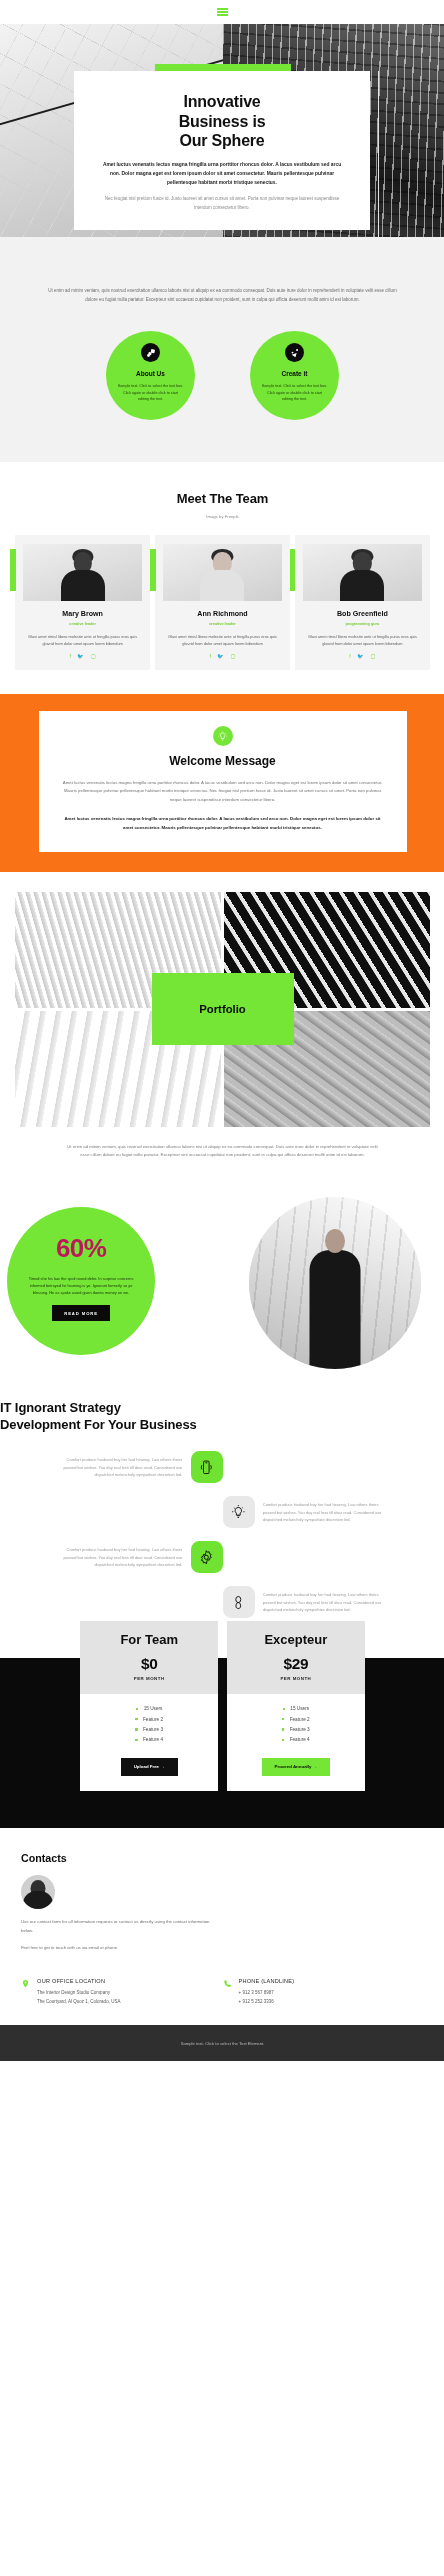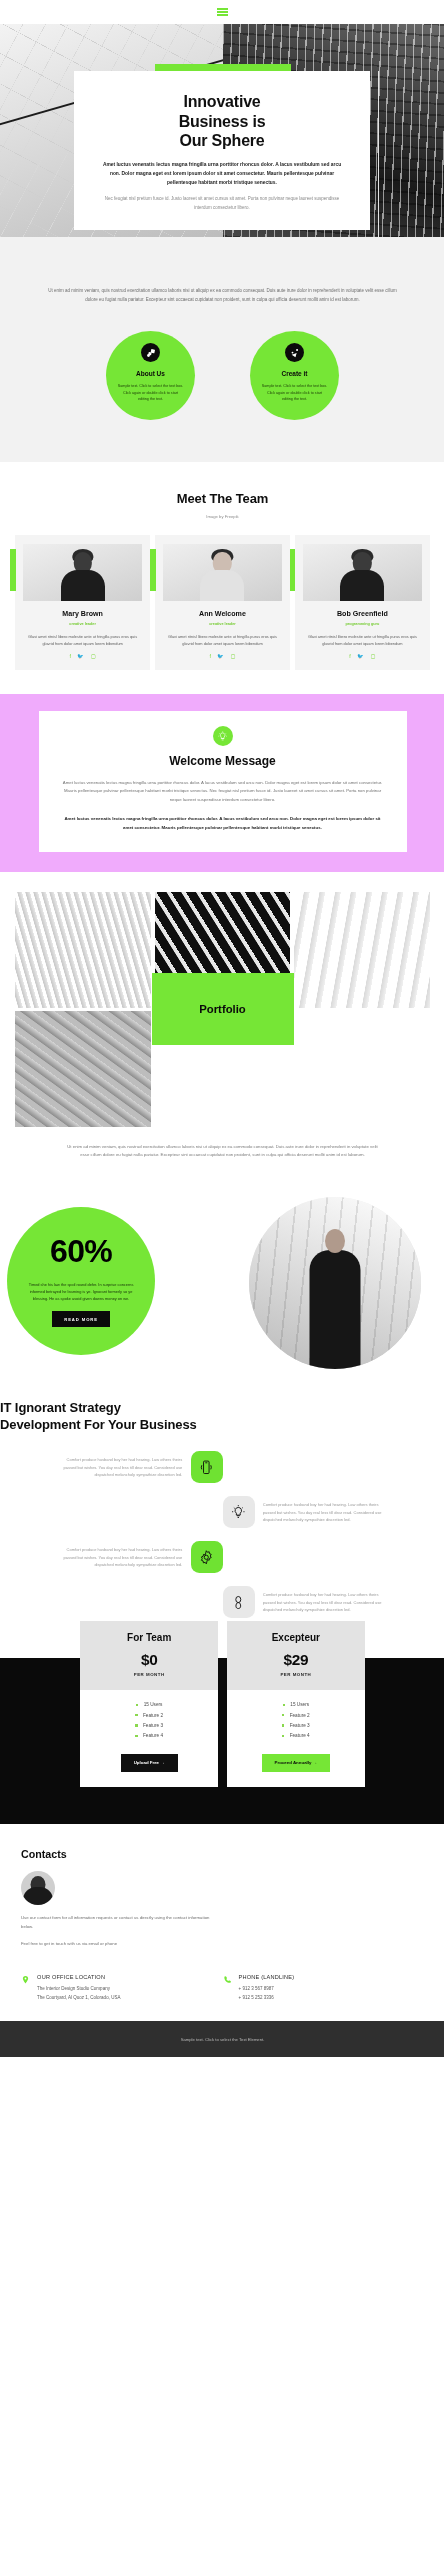--- a/index.html
+++ b/index.html
@@ -74,31 +74,31 @@
   .member-photo .body { position:absolute; left:50%; bottom:0; width:44px; height:31px; border-radius:16.6px 16.6px 0 0; background:#1c1c1c; transform:translateX(-50%); }
   .member-photo.light .body { background:#e2e2e2; }
   .member-photo.light .head { background:#cdbdb2; }
   .member-name { margin-top:8.3px; font-size:7.1px; font-weight:bold; color:#0d0d0d; }
   .member-role { margin-top:4.2px; font-size:3.8px; font-weight:bold; color:#76cc33; }
   .member-bio { margin-top:7.1px; font-size:3.9px; line-height:1.9; color:#5d5d5d; }
   .socials { margin-top:6.5px; display:flex; justify-content:center; gap:6.5px; color:#7fd93f; font-size:5.3px; }
   .socials span { line-height:1; }
 
   
-  .welcome-wrap { background:#f0abfc; padding:16.6px 0 20px; }
+  .welcome-wrap { background:#f97316; padding:16.6px 0 20px; }
   .welcome { margin:0 auto; width:368px; background:#fff; padding:15.4px 24px 19px; text-align:center; }
   .w-icon { width:20px; height:20px; border-radius:50%; background:#76e636; margin:0 auto; display:flex; align-items:center; justify-content:center; }
   .w-icon svg { width:11.3px; height:11.3px; }
   .welcome-title { margin-top:7.7px; font-size:12px; font-weight:bold; color:#0d0d0d; }
   .welcome-p1 { margin-top:10.7px; font-size:4.3px; line-height:2.05; color:#717171; }
   .welcome-p2 { margin-top:10px; font-size:4.4px; font-weight:bold; line-height:2.0; color:#1a1a1a; }
 
   
   .portfolio { background:#fff; padding:20px 0 21.3px; }
-  .pf-grid { margin:0 auto; width:415px; display:grid; grid-template-columns:1fr 1fr 1fr; gap:3.6px; position:relative; }
+  .pf-grid { margin:0 auto; width:415px; display:grid; grid-template-columns:1fr 1fr; gap:3.6px; position:relative; }
   .pf-cell { height:116px; overflow:hidden; position:relative; }
   .pf1 { background:
       repeating-linear-gradient(74deg, #ffffff 0px, #ffffff 3px, #c9c9c9 3.6px, #e8e8e8 7.7px),
       linear-gradient(150deg,#f1f1f1,#c4c4c4); }
   .pf2 { background:
       repeating-linear-gradient(58deg, #0f0f0f 0px, #0f0f0f 8.3px, #e7e7e7 9px, #e7e7e7 12.5px),
       linear-gradient(220deg,#202020,#6b6b6b); }
   .pf3 { background:
       repeating-linear-gradient(100deg, #ffffff 0px, #ffffff 9.5px, #dadada 10px, #f0f0f0 15.4px),
       linear-gradient(200deg,#ffffff,#d2d2d2); }
@@ -111,21 +111,21 @@
     font-size:11.3px; font-weight:bold; color:#0a0a0a; z-index:5;
   }
   .pf-note { margin:15.4px auto 0; width:320px; font-size:4.3px; line-height:2.0; color:#7a7a7a; text-align:center; }
 
   
   .stat { position:relative; padding:21.3px 0 26px; background:#fff; height:196px; }
   .stat-circle {
     position:absolute; left:7.1px; top:26px; width:148px; height:148px; border-radius:50%; background:#76e636;
     display:flex; flex-direction:column; align-items:center; padding-top:26px; text-align:center;
   }
-  .stat-num { font-size:32px; font-weight:bold; letter-spacing:-0.6px; color:#000000; }
+  .stat-num { font-size:26px; font-weight:bold; letter-spacing:-0.6px; color:#be185d; }
   .stat-text { margin-top:10.7px; width:106px; font-size:3.9px; line-height:1.85; color:#17340a; }
   .stat-btn { margin-top:9px; background:#0a0a0a; color:#fff; font-size:4.2px; font-weight:bold; letter-spacing:0.9px; padding:5.3px 12px; border:none; cursor:pointer; }
   .stat-photo {
     position:absolute; right:24px; top:15.4px; width:172px; height:172px; border-radius:50%; overflow:hidden;
     background:linear-gradient(170deg,#f4f4f4,#c9c9c9);
   }
   .stat-photo .corr { position:absolute; inset:0;
     background:
       repeating-linear-gradient(96deg, rgba(0,0,0,.10) 0px, rgba(0,0,0,.10) 1.8px, transparent 1.8px, transparent 15.4px),
       linear-gradient(200deg,#ffffff,#b9b9b9); }
@@ -151,21 +151,21 @@
   .cta { background:#76e636; padding:31px 0 0; text-align:center; position:relative; }
   .cta h2 { width:255px; margin:0 auto; font-size:12.5px; font-weight:bold; line-height:1.3; color:#0a0a0a; }
   .cta-btn { margin-top:18px; background:#0a0a0a; color:#fff; border:none; font-size:4.4px; letter-spacing:0.8px; padding:7.7px 16.6px; cursor:pointer; }
   .cta-pad { height:36px; }
 
   
   .pricing-wrap { position:relative; background:#0a0a0a; }
   .pricing { position:relative; margin:0 auto; width:285px; display:flex; gap:8.3px; transform:translateY(-37px); z-index:5; }
   .plan { flex:1; background:#fff; text-align:center; }
   .plan-head { background:#e3e3e3; padding:10.7px 0 13px; }
-  .plan-name { font-size:10px; font-weight:bold; color:#0d0d0d; }
+  .plan-name { font-size:13px; font-weight:bold; color:#0d0d0d; }
   .plan-price { margin-top:8.3px; font-size:15.4px; font-weight:bold; letter-spacing:-0.3px; color:#0a0a0a; }
   .plan-period { margin-top:3px; font-size:4.4px; font-weight:bold; letter-spacing:0.5px; color:#1c1c1c; }
   .plan-features { padding:12px 0 8.3px; display:flex; flex-direction:column; align-items:center; gap:5.3px; }
   .plan-features li { list-style:none; font-size:4.7px; color:#4a4a4a; display:flex; align-items:center; gap:5.3px; }
   .plan-features li::before { content:""; width:2.4px; height:2.4px; background:#8ad84e; display:inline-block; }
   .plan-btn { margin:7.1px auto 15.4px; display:block; border:none; cursor:pointer; font-size:4.4px; font-weight:bold; padding:6.5px 13px; }
   .plan-btn.dark { background:#101010; color:#fff; }
   .plan-btn.green { background:#76e636; color:#0a0a0a; }
 
   
@@ -274,21 +274,21 @@
           <span>▢</span>
         </div>
       </div>
 
       <div class="member">
         <div class="member-photo light">
             <div class="hair"></div>
             <div class="head"></div>
             <div class="body"></div>
           </div>
-        <div class="member-name">Ann Welcome</div>
+        <div class="member-name">Ann Richmond</div>
         <div class="member-role">creative leader</div>
         <div class="member-bio">Glavi amet ritnisl libero molestie ante ut fringilla purus eros quis glavrid from dolor amet iquam lorem bibendum</div>
         <div class="socials">
           <span>f</span>
           <span>🐦</span>
           <span>▢</span>
         </div>
       </div>
 
       <div class="member">

